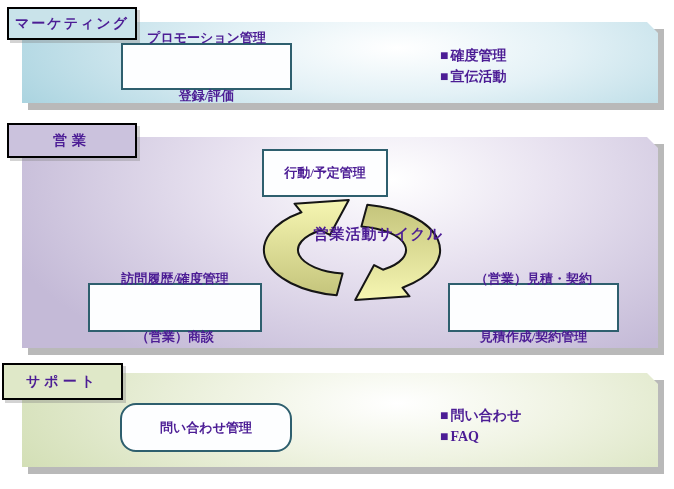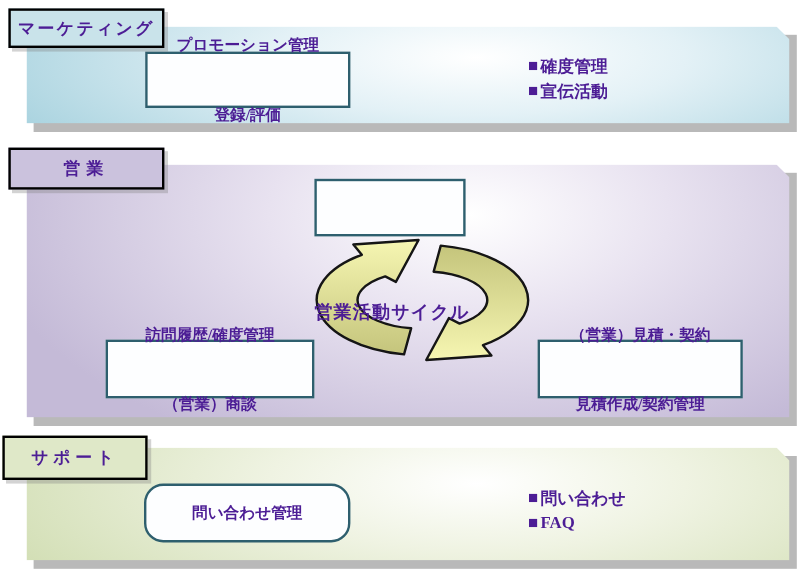--- a/index.html
+++ b/index.html
@@ -28,21 +28,21 @@
     position:absolute;z-index:4;background:#fdfeff;
     border:2px solid var(--feature-box-border,#2e5f6e);box-sizing:border-box;
     display:flex;flex-direction:column;align-items:center;justify-content:center;
     font-size:13px;font-weight:bold;line-height:20px;text-align:center;white-space:nowrap;gap:38px;
   }
   .bullet-list{position:absolute;z-index:4;}
   .bullet-line{display:flex;align-items:center;height:21px;font-size:14px;font-weight:bold;white-space:nowrap;}
   .bullet-glyph{font-size:14px;margin-right:2px;line-height:21px;}
   .cycle-svg{position:absolute;z-index:3;left:256px;top:197px;}
   .cycle-label{
-    position:absolute;z-index:4;left:262px;top:251px;width:181px;text-align:left;
+    position:absolute;z-index:4;left:262px;top:225px;width:181px;text-align:right;
     font-size:15px;font-weight:bold;white-space:nowrap;letter-spacing:1px;
   }
   
   .sh-m{left:28px;top:29px;width:636px;height:81px;}
   .bd-m{left:22px;top:22px;width:636px;height:81px;}
   .lb-m{left:7px;top:7px;width:130px;height:33px;}
   .bx-promo{left:121px;top:43px;width:171px;height:47px;}
   .bl-m{left:440px;top:45px;}
   .sh-s{left:28px;top:144px;width:636px;height:211px;}
   .bd-s{left:22px;top:137px;width:636px;height:211px;}
@@ -80,20 +80,21 @@
       <span>宣伝活動</span>
     </div>
   </div>
 
   <div class="band-shadow sh-s"></div>
   <div class="band band-sales bd-s"></div>
   <div class="section-label label-sales lb-s">
     <span>営業</span>
   </div>
   <div class="feature-box bx-visit">
+    <div>行動/予定管理</div>
   </div>
 
   <svg class="cycle-svg" width="192" height="106" viewBox="-96 -53 192 106">
     <defs>
       <linearGradient id="ag" gradientUnits="userSpaceOnUse" x1="0" y1="-50" x2="0" y2="50">
         <stop offset="0" stop-color="#f6f6b2"></stop>
         <stop offset="1" stop-color="#c2c279"></stop>
       </linearGradient>
     </defs>
     <path id="cyc-arrow" d="M -15.3 45.3 A 88 46 0 0 1 -50.5 -37.7 L -57.5 -46.3 L -3.2 -50 L -22.1 -15.1 L -31 -19.7 A 54 24 0 0 0 -9.4 23.6 Z" fill="url(#ag)" stroke="#151515" stroke-width="2" stroke-linejoin="round"></path>

